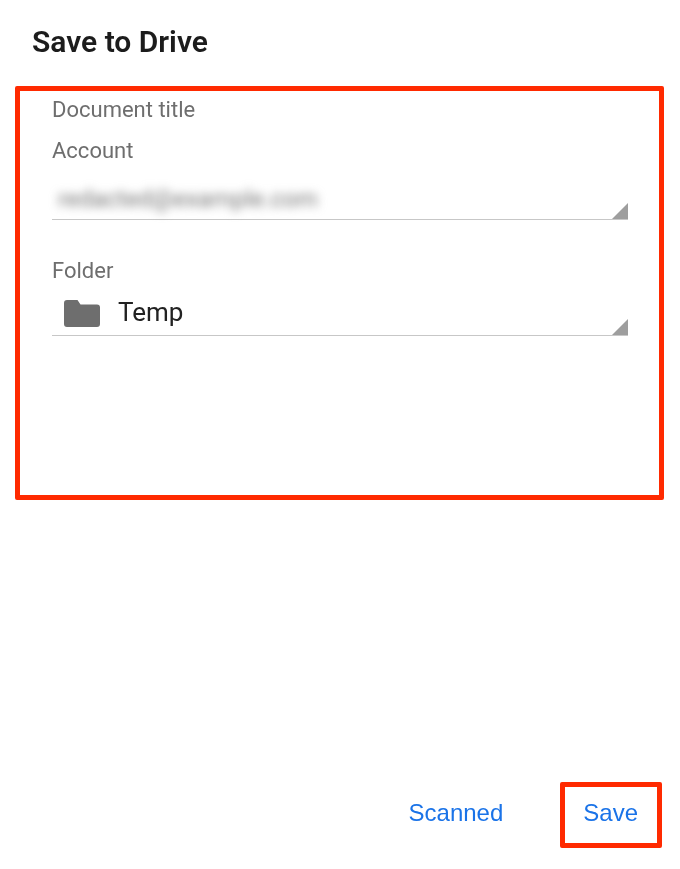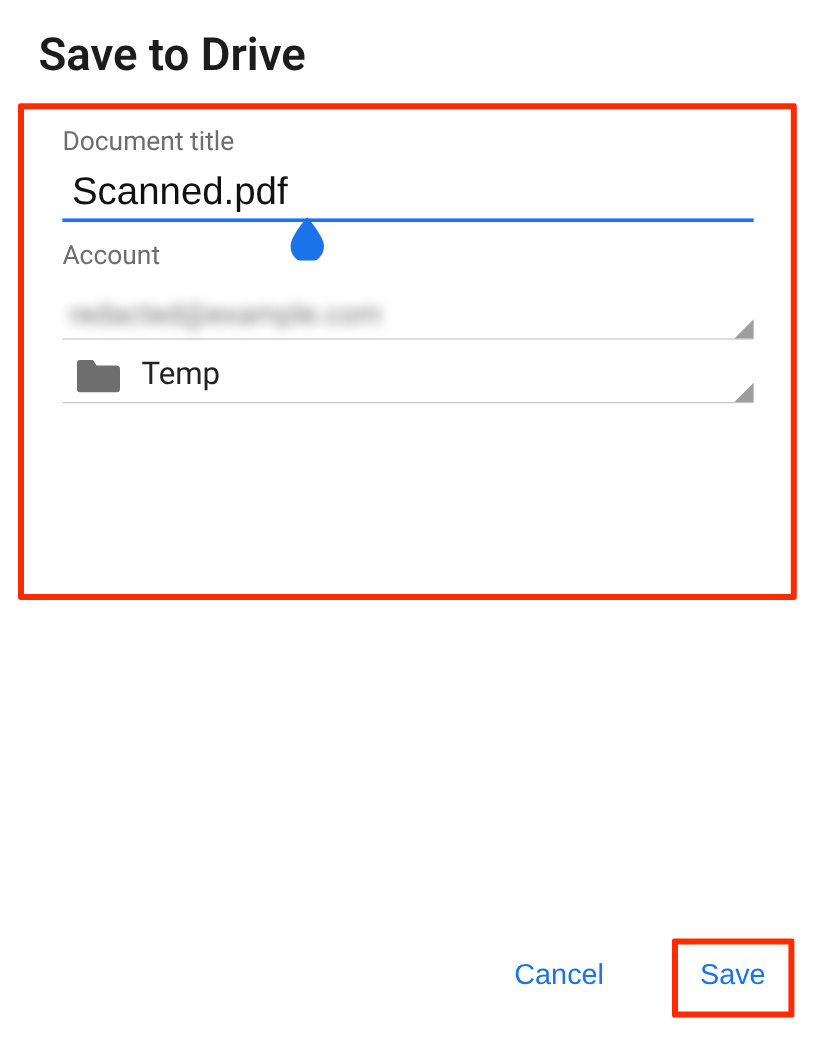--- a/index.html
+++ b/index.html
@@ -4,21 +4,21 @@
   <style>
     * { box-sizing: border-box; margin: 0; padding: 0; }
     body {
       width: 680px;
       height: 869px;
       background: #fff;
       font-family: Roboto, Arial, sans-serif;
       position: relative;
     }
     .title {
-      font-size: 38px;
+      font-size: 30px;
       font-weight: 600;
       color: #1c1c1c;
       padding: 24px 32px 18px 32px;
     }
     .highlight-box {
       position: absolute;
       border: 5px solid #ff2a00;
       border-radius: 2px;
       pointer-events: none;
     }
@@ -126,41 +126,36 @@
       padding: 10px 18px;
     }
   </style>
 </head>
 <body>
 
 <div class="title">Save to Drive</div>
 
 <div class="form-area">
   <div class="field-label">Document title</div>
-  <div class="title-input-wrap">
-    <input class="title-input" type="text" value="Scanned.pdf" style="">
-    <svg class="cursor-drop" viewBox="0 0 28 36">
-      <path d="M14 0 C14 0 28 16 28 24 A14 14 0 1 1 0 24 C0 16 14 0 14 0 Z" fill="#1a73e8"></path>
-    </svg>
-  </div>
 
   <div class="field-label" style="margin-top:16px">Account</div>
   <div class="account-row">
     <span class="account-text">redacted@example.com</span>
     <span class="corner-triangle"></span>
   </div>
 
+  <div class="field-label" style="margin-top:38px">Folder</div>
   <div class="folder-row">
     <svg class="folder-icon" viewBox="0 0 24 20">
       <path d="M2 2 h7 l2 3 h11 a2 2 0 0 1 2 2 v11 a2 2 0 0 1 -2 2 h-20 a2 2 0 0 1 -2 -2 v-14 a2 2 0 0 1 2 -2 z" fill="#6e6e6e"></path>
     </svg>
     <span class="folder-name">Temp</span>
     <span class="corner-triangle"></span>
   </div>
 </div>
 
 <div class="button-bar">
-  <button class="btn">Cancel</button>
+  <button class="btn">Scanned</button>
   <button class="btn">Save</button>
 </div>
 
 <div class="highlight-box highlight-main"></div>
 <div class="highlight-box highlight-save"></div>
 
 </body></html>

